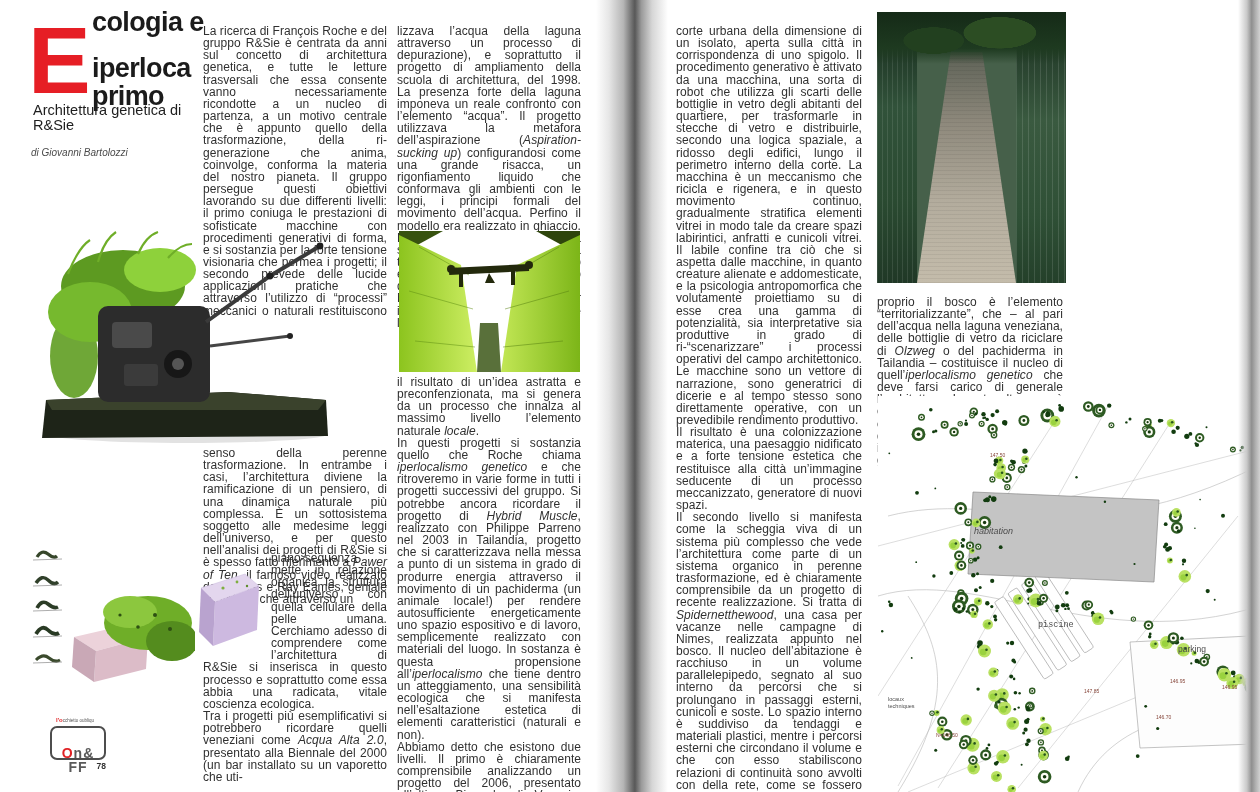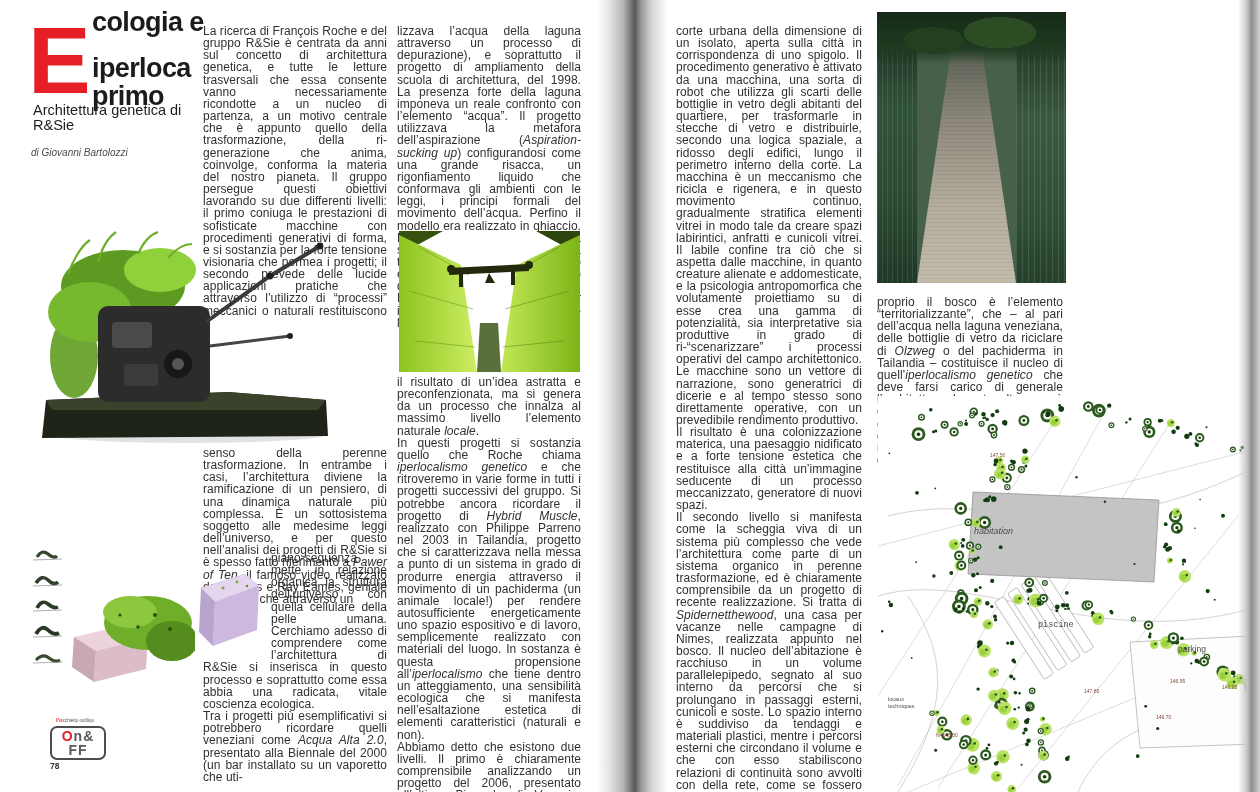--- a/index.html
+++ b/index.html
@@ -68,28 +68,28 @@
     content:""; position:absolute; inset:0;
     background:repeating-linear-gradient(0deg, rgba(0,0,0,0.06) 0 1px, rgba(0,0,0,0) 1px 4px);
   }
   
   #plan { left:878px; top:396px; width:382px; height:396px; overflow:hidden; }
   .planlabel { color:#4c4c4c; }
   .elev { font-size:5px; color:#86463a; letter-spacing:0; }
   
   #rubric-box {
     left:50px; top:726px; width:56px; height:34px; border:2.5px solid #4d4d4d;
-    border-radius:7px; text-align:center; line-height:14px; padding-top:1px;
+    border-radius:7px; text-align:center; line-height:14px; padding-top:18px;
     font-weight:bold; letter-spacing:1px; background:#fff;
   }
   #rubric-box .r1, #rubric-box .r2 { font-size:14px; color:#5a5a5a; display:block; line-height:14px; }
   #rubric-box .redO { color:#e02225; }
   #rubric-tiny { left:56px; top:717px; font-size:4.5px; color:#555; white-space:nowrap; }
   #rubric-tiny .redpart { color:#e02225; font-weight:bold; font-size:6px; }
-  #pagenum { left:50px; top:761px; width:56px; text-align:left; font-size:8.5px; font-weight:bold; color:#333; }
+  #pagenum { left:50px; top:761px; width:56px; text-align:right; font-size:8.5px; font-weight:bold; color:#333; }
   .thumb { left:30px; width:36px; height:20px; }
 </style>
 </head>
 <body>
 
 <div id="canvas">
 
   <div class="abs" style="left:0;top:0;width:596px;height:792px;">
 
     <div class="abs" id="dropcap">E</div>

